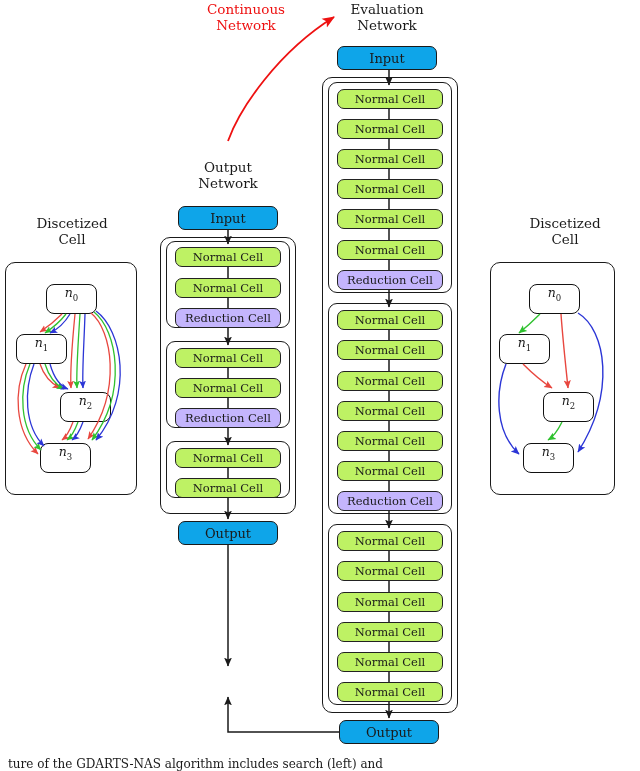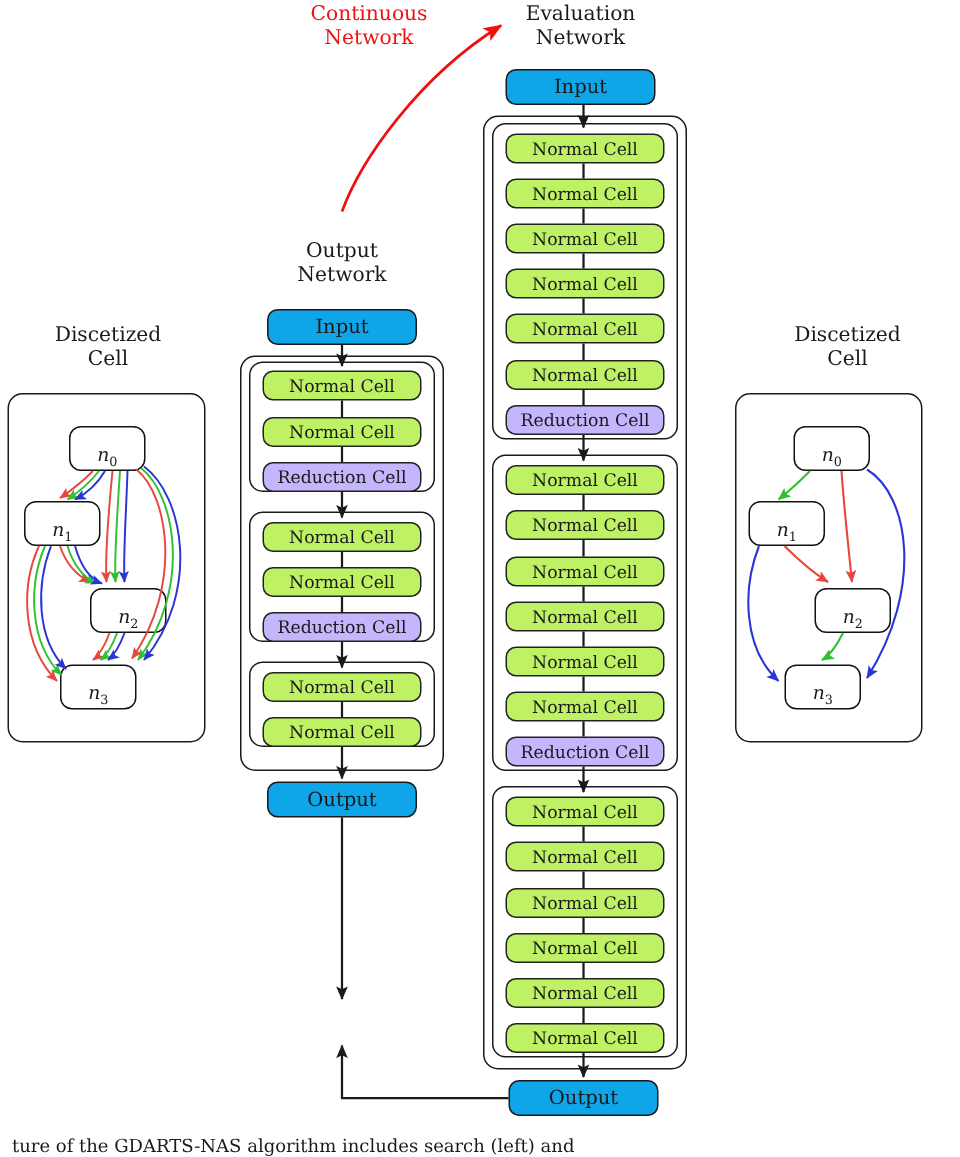--- a/index.html
+++ b/index.html
@@ -14,21 +14,21 @@
   .cell{position:absolute;box-sizing:border-box;border:1.2px solid #222;
         border-radius:7px;display:flex;align-items:center;justify-content:center;
         font-size:11.5px;white-space:nowrap;}
   .cell.normal{background:#bef264;}
   .cell.reduction{background:#c4b5fd;text-align:right;}
   .group{position:absolute;box-sizing:border-box;border:1.3px solid #1a1a1a;
          border-radius:9px;background:transparent;}
   .outer{position:absolute;box-sizing:border-box;border:1.3px solid #1a1a1a;
          border-radius:10px;background:transparent;}
   .node{position:absolute;box-sizing:border-box;border:1.5px solid #111;
-        border-radius:8px;background:#fff;display:flex;align-items:flex-end;
+        border-radius:8px;background:#fff;display:flex;align-items:flex-start;
         justify-content:center;font-size:12.5px;font-style:italic;}
   .node sub{font-size:8.5px;font-style:normal;}
   svg.ov{position:absolute;left:0;top:0;width:640px;height:771px;
          pointer-events:none;overflow:visible;}
   .caption{position:absolute;left:8px;top:757px;width:624px;font-size:12px;
            line-height:1.2;color:#1a1a1a;overflow:hidden;height:14px;}
 </style>
 </head>
 <body>
 

